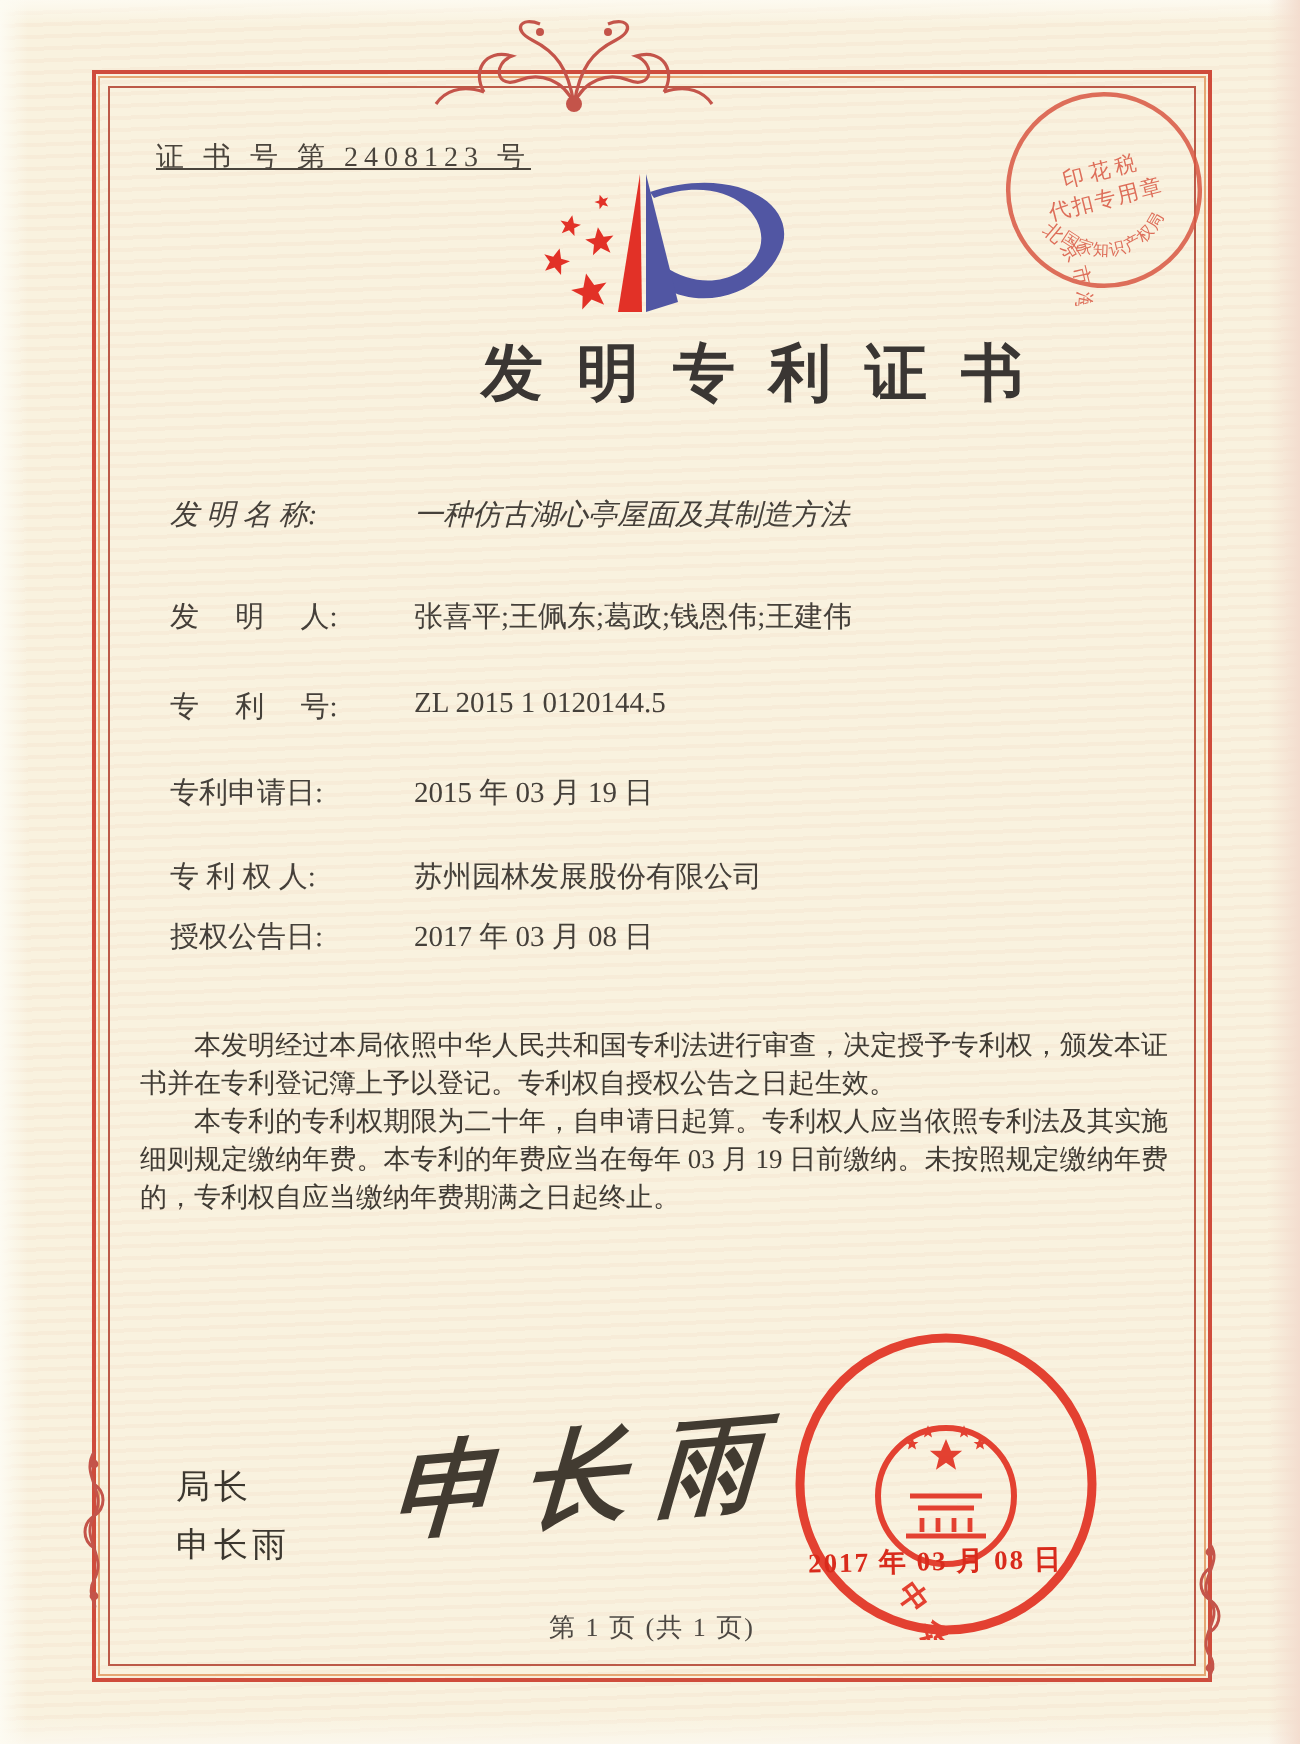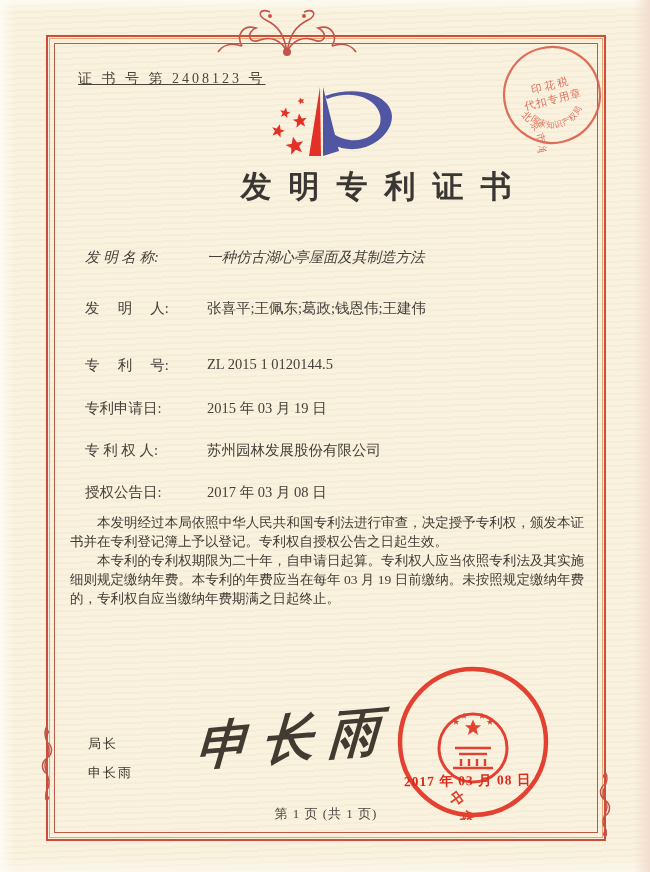--- a/index.html
+++ b/index.html
@@ -32,29 +32,29 @@
 
   .title { position:absolute; left:47px; top:166px; width:642px; text-align:center;
            font-size:31px; font-weight:700; color:#3a3633;
            letter-spacing:17px; text-indent:17px; z-index:2;padding-left:16px; }
 
   .fields { position:absolute; left:85px; top:248px; width:470px; z-index:2; }
   .field-row { display:flex; align-items:flex-start; color:#45403a; font-size:14.5px; }
   .field-row .flabel { flex:0 0 122px; white-space:nowrap; }
   .field-row .fvalue { flex:1; white-space:nowrap; }
   .row-0 { margin-top:0;font-style:italic; }   .row-1 { margin-top:32px; }
-  .row-2 { margin-top:38px; } .row-3 { margin-top:24px; }
-  .row-4 { margin-top:23px; } .row-5 { margin-top:23px; }
+  .row-2 { margin-top:26px; } .row-3 { margin-top:24px; }
+  .row-4 { margin-top:23px; } .row-5 { margin-top:11px; }
 
   .body-text { position:absolute; left:70px; top:513px; width:514px; z-index:2;
                font-size:13.5px; line-height:19px; color:#403b34; text-align:justify; }
   .body-text p { text-indent:2em; margin:0; }
 
   .sig-block { position:absolute; left:88px; top:729px; z-index:2; color:#3c372f;
-               font-size:13px; line-height:29px; letter-spacing:2px; }
+               font-size:17px; line-height:29px; letter-spacing:2px; }
   .autograph { position:absolute; left:196px; top:704px; z-index:4;
                font-size:52px; font-style:italic; font-weight:600; color:#332c23;
                letter-spacing:14px; transform:rotate(-5deg) skewX(-8deg); opacity:.92; }
 
   .office-seal { position:absolute; left:395px; top:664px; width:156px; height:156px;
                  z-index:5; opacity:.9; }
   .seal-date { position:absolute; left:404px; top:772px; width:140px; z-index:6;
                font-size:13.5px; color:#d92b1c; letter-spacing:1px; font-weight:700;
                transform:rotate(-1deg); }
 

